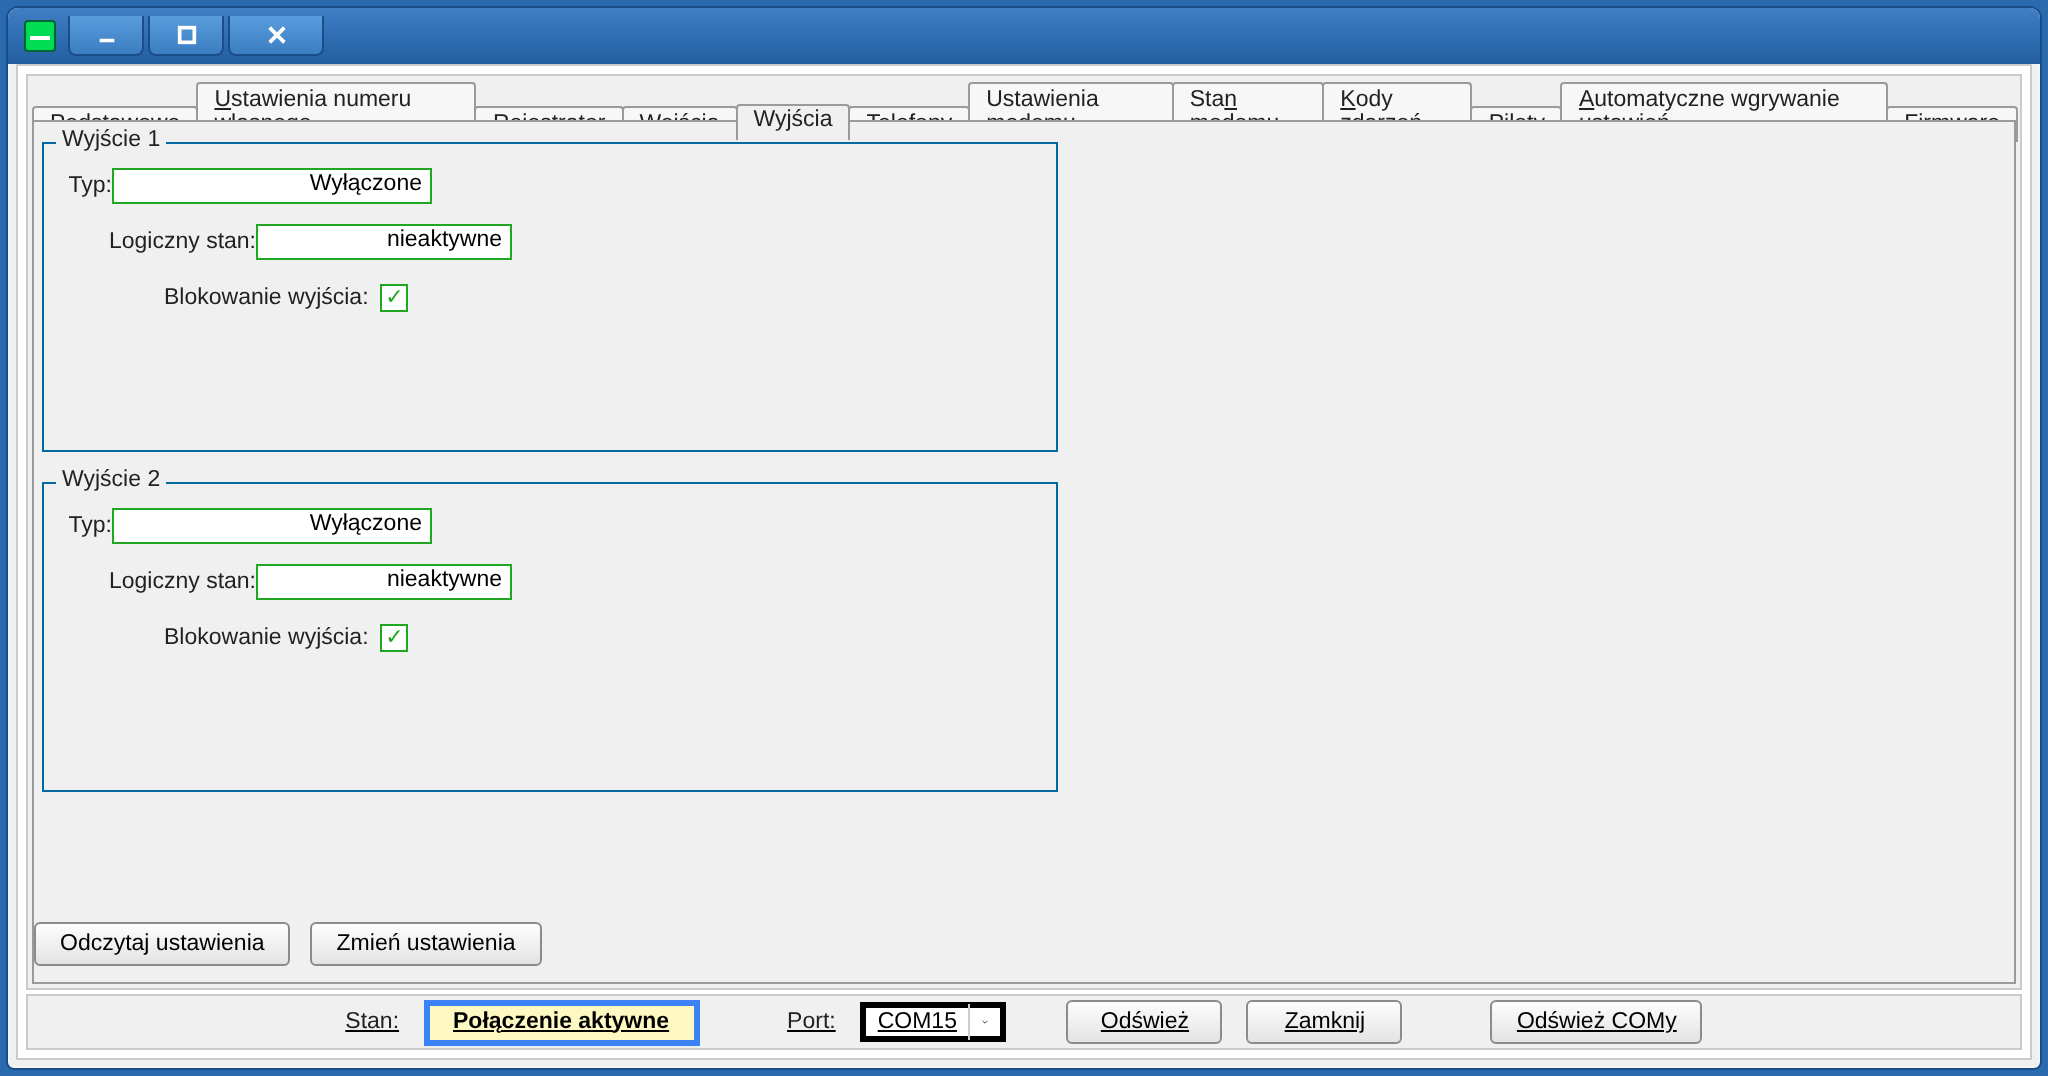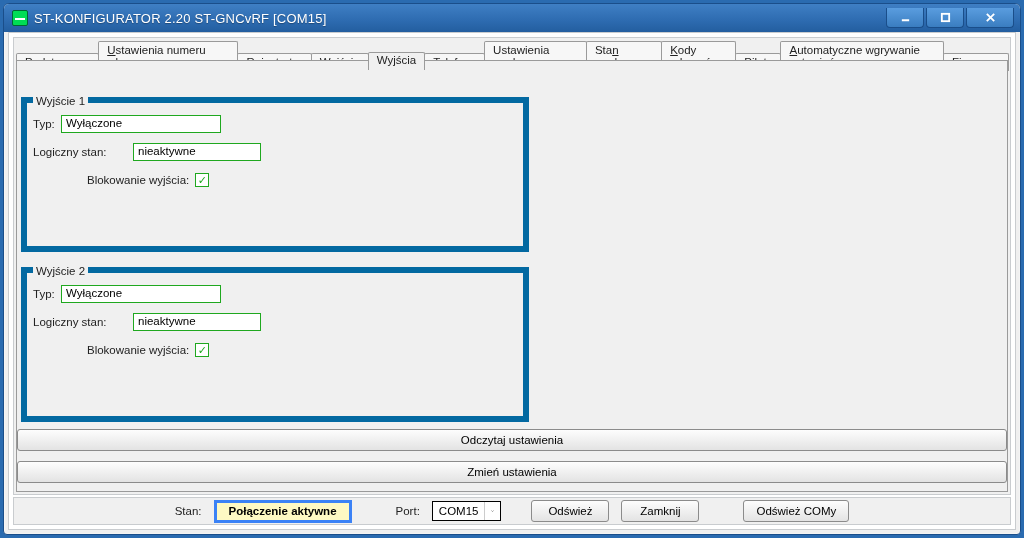--- a/index.html
+++ b/index.html
@@ -22,48 +22,47 @@
   .inner { position:absolute; left:4px; right:4px; top:4px; bottom:34px; border:1px solid #c9cccf; background:#f0f0f0; }
 
   
   .tabs { display:flex; align-items:flex-end; padding:2px 2px 0 2px; background:#f0f0f0; }
   .tab { padding:2px 8px 3px 8px; border:1px solid #9a9a9a; border-bottom:none; margin-right:-1px; background:#f7f7f7; font-size:11.5px; color:#222; cursor:default; border-radius:2px 2px 0 0; position:relative; top:1px;}
   .tab.active { background:#f0f0f0; border-color:#9a9a9a; top:0; padding-top:1px; padding-bottom:4px; z-index:2; }
   .tab u { text-decoration:underline; }
   .tabpanel { position:absolute; left:2px; right:2px; top:22px; bottom:2px; border:1px solid #9a9a9a; background:#f0f0f0; }
 
   
-  .group { position:absolute; border:6px solid #0369a1;margin-top:26px; }
+  .group { position:absolute; border:1px solid #0369a1; }
   .group .legend { position:absolute; top:-8px; left:6px; background:#f0f0f0; padding:0 3px; font-size:11.5px; color:#222;}
-  .row { position:absolute; display:flex; align-items:center; }
+  .row { position:absolute; display:flex; align-items:center;text-align:right; }
   .lbl { font-size:11.5px; color:#222; }
   .dropdown { border:1px solid #1fa81f; background:#fff; height:18px; padding:1px 4px; font-size:11.5px; min-width:160px; display:inline-block;}
   .cbx { width:14px; height:14px; border:1px solid #1fa81f; background:#fff; display:inline-flex; align-items:center; justify-content:center; font-size:11px; color:#1fa81f;}
   .cbx.checked::after{content:"✓"; line-height:1;}
 
   
-  .panelbtns { position:absolute; left:0; right:0; bottom:8px; display:flex; justify-content:flex-start; gap:10px;flex-direction:column;}
+  .panelbtns { position:absolute; left:0; right:0; bottom:8px; display:flex; justify-content:flex-start; gap:10px;}
   .btn { min-width:110px; height:22px; border:1px solid #8b8b8b; border-radius:3px; background:linear-gradient(#fdfdfd,#e3e3e3); font-size:11.5px; padding:0 12px; display:inline-flex; align-items:center; justify-content:center; cursor:default;}
   .btn.small{min-width:78px;}
 
   
-  .statusbar { position:absolute; left:4px; right:4px; bottom:4px; height:28px; border:1px solid #c9cccf; background:#f0f0f0; display:flex; align-items:center; justify-content:center; gap:12px; font-size:11.5px;}
+  .statusbar { position:absolute; left:4px; right:4px; bottom:4px; height:28px; border:1px solid #c9cccf; background:#f0f0f0; display:flex; align-items:center; justify-content:center; gap:12px; font-size:11.5px;text-decoration:underline;}
   .status-badge { background:#fef9c3; border:3px solid #3b82f6; padding:2px 12px 3px 12px; font-weight:bold; color:#000;}
-  .combo { display:inline-flex; align-items:center; border:1px solid #000000; background:#fff; height:20px;}
+  .combo { display:inline-flex; align-items:center; border:3px solid #000000; background:#fff; height:20px;}
   .combo span{padding:0 6px;}
   .combo .arrow{width:16px;height:18px;border-left:1px solid #ccc;display:flex;align-items:center;justify-content:center;}
   .combo .arrow svg{width:8px;height:8px;}
 </style>
 </head>
 <body>
 
 <div class="window">
   <div class="titlebar">
     <div class="ticon"></div>
-    <div class="title">ST-KONFIGURATOR 2.20 ST-GNCvRF   [COM15]</div>
     <div class="winbtns">
       <div class="winbtn">
           <svg viewBox="0 0 12 12">
             <line x1="2" y1="9" x2="10" y2="9"></line>
           </svg>
         </div>
       <div class="winbtn">
           <svg viewBox="0 0 12 12">
             <rect x="2" y="2" width="8" height="8"></rect>
           </svg>

